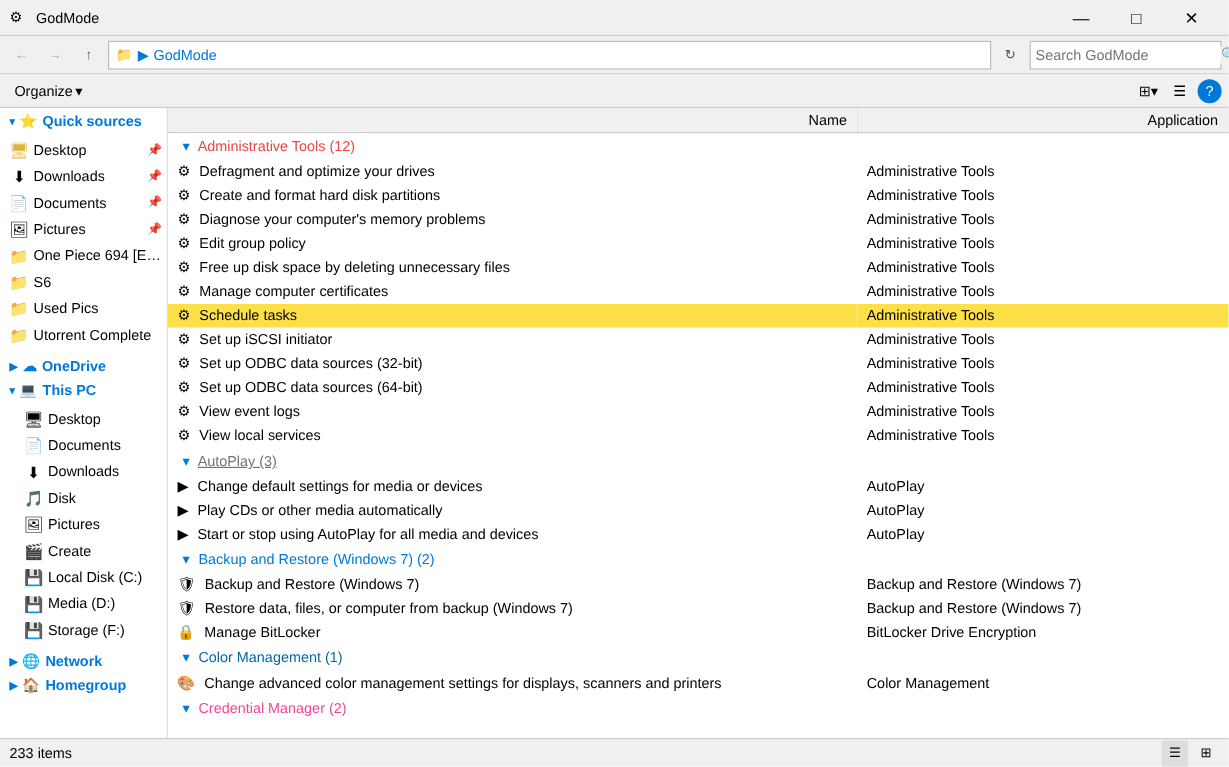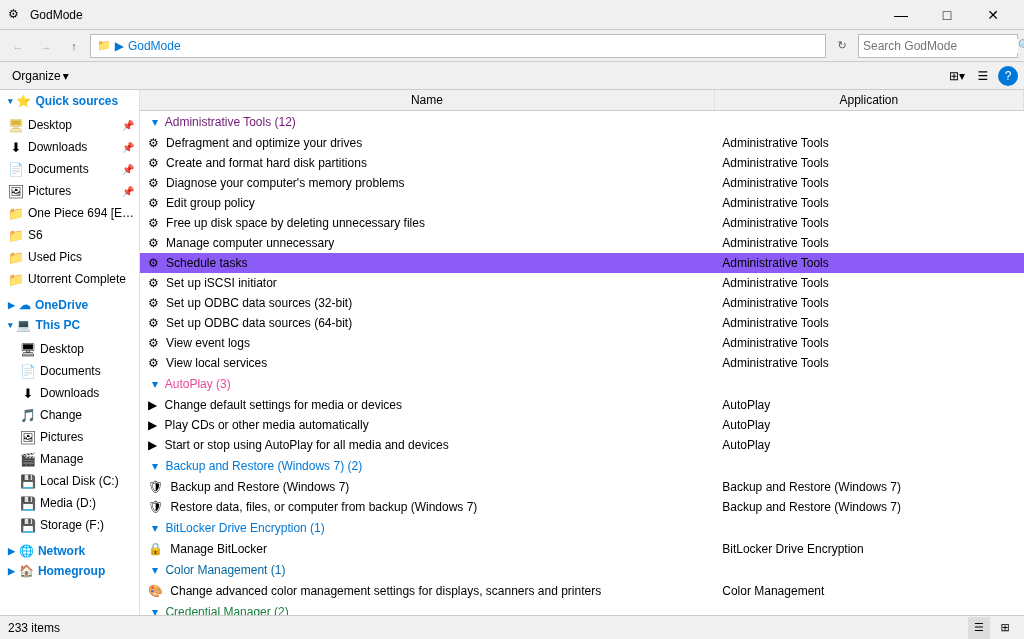--- a/index.html
+++ b/index.html
@@ -149,21 +149,21 @@
       border-collapse: collapse;
       table-layout: fixed;
     }
     .file-table thead {
       position: sticky;
       top: 0;
       background: #f0f0f0;
       z-index: 5;
     }
     .file-table th {
-      text-align: center;
+      text-align: right;
       padding: 3px 8px;
       font-weight: normal;
       font-size: 12px;
       border-bottom: 1px solid #ccc;
       border-right: 1px solid #e0e0e0;
       cursor: pointer;
     }
     .col-name { width: 65%; }
     .col-app { width: 35%; }
 
@@ -173,21 +173,21 @@
       color: #0078d7;
       padding: 4px 8px;
       cursor: pointer;
       user-select: none;
     }
     .section-header-cell { padding: 4px 4px; }
 
     .file-row {
       cursor: pointer;
     }
-    .file-row.selected { background: #8b5cf6; }
+    .file-row.selected { background: #fde047; }
     .file-row td {
       padding: 2px 8px;
       font-size: 12px;
       white-space: nowrap;
       overflow: hidden;
       text-overflow: ellipsis;
       height: 20px;
       border-bottom: none;
     }
     .file-icon { margin-right: 4px; font-size: 12px; }
@@ -341,29 +341,29 @@
       <div class="sidebar-item" style="padding-left:20px;">
         <span class="sidebar-item-icon">📄</span>
         <span class="sidebar-item-label">Documents</span>
       </div>
       <div class="sidebar-item" style="padding-left:20px;">
         <span class="sidebar-item-icon">⬇</span>
         <span class="sidebar-item-label">Downloads</span>
       </div>
       <div class="sidebar-item" style="padding-left:20px;">
         <span class="sidebar-item-icon">🎵</span>
-        <span class="sidebar-item-label">Change</span>
+        <span class="sidebar-item-label">Disk</span>
       </div>
       <div class="sidebar-item" style="padding-left:20px;">
         <span class="sidebar-item-icon">🖼</span>
         <span class="sidebar-item-label">Pictures</span>
       </div>
       <div class="sidebar-item" style="padding-left:20px;">
         <span class="sidebar-item-icon">🎬</span>
-        <span class="sidebar-item-label">Manage</span>
+        <span class="sidebar-item-label">Create</span>
       </div>
       <div class="sidebar-item" style="padding-left:20px;">
         <span class="sidebar-item-icon">💾</span>
         <span class="sidebar-item-label">Local Disk (C:)</span>
       </div>
       <div class="sidebar-item" style="padding-left:20px;">
         <span class="sidebar-item-icon">💾</span>
         <span class="sidebar-item-label">Media (D:)</span>
       </div>
       <div class="sidebar-item" style="padding-left:20px;">
@@ -395,21 +395,21 @@
           <th class="col-app">
             <span>Application</span>
           </th>
         </tr>
       </thead>
       <tbody id="file-table-body">
       <tr class="section-row">
             <td colspan="2" class="section-header-cell">
     <span class="section-header">
       <span style="color:#0078d7; margin-right:4px;">▾</span>
-      <span style="color:#701a75;">Administrative Tools (12)</span>
+      <span style="color:#ef4444;">Administrative Tools (12)</span>
     </span>
   </td>
           </tr>
           <tr class="file-row">
       <td>
         <span class="file-icon">⚙</span>
         <span>Defragment and optimize your drives</span>
       </td>
       <td>
         <span>Administrative Tools</span>
@@ -447,21 +447,21 @@
         <span class="file-icon">⚙</span>
         <span>Free up disk space by deleting unnecessary files</span>
       </td>
       <td>
         <span>Administrative Tools</span>
       </td>
           </tr>
           <tr class="file-row">
       <td>
         <span class="file-icon">⚙</span>
-        <span>Manage computer unnecessary</span>
+        <span>Manage computer certificates</span>
       </td>
       <td>
         <span>Administrative Tools</span>
       </td>
           </tr>
           <tr class="file-row selected">
       <td>
         <span class="file-icon">⚙</span>
         <span>Schedule tasks</span>
       </td>
@@ -511,21 +511,21 @@
         <span>View local services</span>
       </td>
       <td>
         <span>Administrative Tools</span>
       </td>
           </tr>
           <tr class="section-row">
             <td colspan="2" class="section-header-cell">
     <span class="section-header">
       <span style="color:#0078d7; margin-right:4px;">▾</span>
-      <span style="color:#ec4899;">AutoPlay (3)</span>
+      <span style="color:#737373;text-decoration:underline;">AutoPlay (3)</span>
     </span>
   </td>
           </tr>
           <tr class="file-row">
       <td>
         <span class="file-icon">▶</span>
         <span>Change default settings for media or devices</span>
       </td>
       <td>
         <span>AutoPlay</span>
@@ -568,28 +568,20 @@
           </tr>
           <tr class="file-row">
       <td>
         <span class="file-icon">🛡</span>
         <span>Restore data, files, or computer from backup (Windows 7)</span>
       </td>
       <td>
         <span>Backup and Restore (Windows 7)</span>
       </td>
           </tr>
-          <tr class="section-row">
-            <td colspan="2" class="section-header-cell">
-    <span class="section-header">
-      <span style="color:#0078d7; margin-right:4px;">▾</span>
-      <span style="color:#0078d7;">BitLocker Drive Encryption (1)</span>
-    </span>
-  </td>
-          </tr>
           <tr class="file-row">
       <td>
         <span class="file-icon">🔒</span>
         <span>Manage BitLocker</span>
       </td>
       <td>
         <span>BitLocker Drive Encryption</span>
       </td>
           </tr>
           <tr class="section-row">
@@ -606,21 +598,21 @@
         <span>Change advanced color management settings for displays, scanners and printers</span>
       </td>
       <td>
         <span>Color Management</span>
       </td>
           </tr>
           <tr class="section-row">
             <td colspan="2" class="section-header-cell">
     <span class="section-header">
       <span style="color:#0078d7; margin-right:4px;">▾</span>
-      <span style="color:#15803d;">Credential Manager (2)</span>
+      <span style="color:#ec4899;">Credential Manager (2)</span>
     </span>
   </td>
           </tr>
         </tbody>
     </table>
   </div>
 </div>
 
 <div class="status-bar">
   <span>233 items</span>

